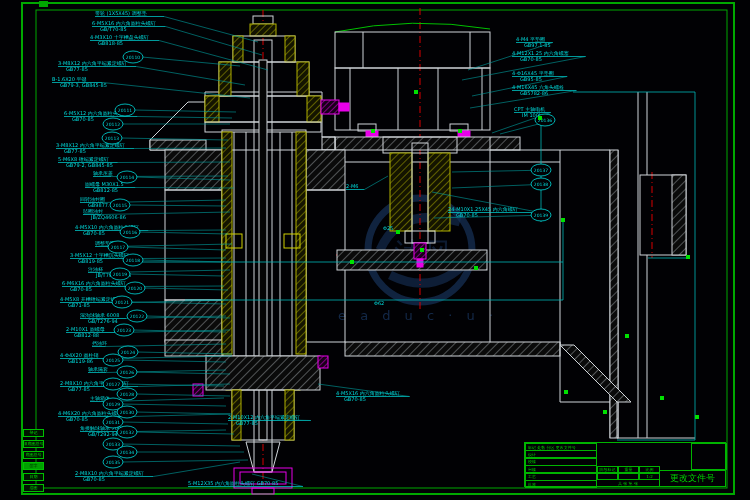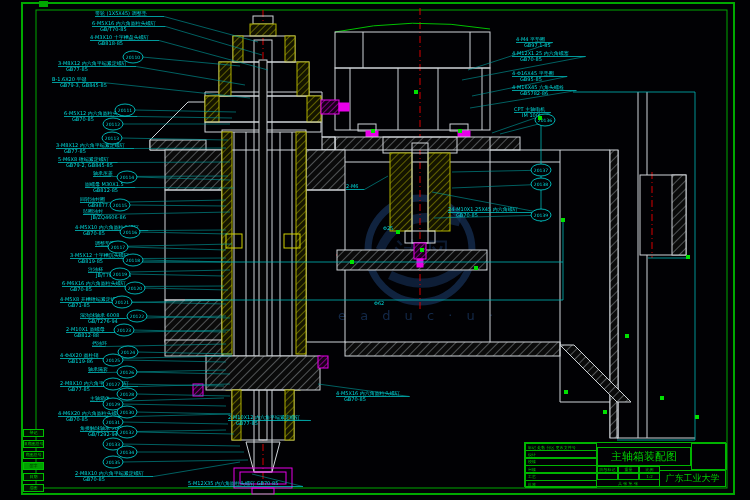--- a/index.html
+++ b/index.html
@@ -553,22 +553,21 @@
         <rect x="686" y="255" width="4" height="4" fill="#00e000"></rect>
         <rect x="414" y="90" width="4" height="4" fill="#00e000"></rect>
         <rect x="371" y="129" width="4" height="4" fill="#00e000"></rect>
         <rect x="458" y="129" width="4" height="4" fill="#00e000"></rect>
         <text x="374" y="305" font-size="5" fill="#00dcdc">Φ62</text>
         <text x="383" y="230" font-size="5" fill="#00dcdc">Φ25</text>
       </g>
   </svg>
 
   <div class="tb" style="left:524px;top:442px;width:202px;height:45px;">
-    <div class="tb-cell" style="left:72px;top:4px;width:94px;height:19px;font-size:11px;">主轴箱装配图</div>
-    <div class="tb-cell" style="left:134px;top:27px;width:67px;height:17px;font-size:9px;">广东工业大学</div>
+    <div class="tb-cell" style="left:134px;top:27px;width:67px;height:17px;font-size:9px;">更改文件号</div>
     <div class="tb-cell" style="left:166px;top:0;width:36px;height:27px;"></div>
     <div id="tb-left-grid" style="position:absolute;left:0;top:0;width:72px;height:45px;font-size:4px;">
         <div class="tb-cell" style="left: 0px; top: 0px; width: 72px; height: 8px; font-size: 4px; justify-content: flex-start; padding-left: 2px;">标记 处数 分区 更改文件号</div>
         <div class="tb-cell" style="left: 0px; top: 7.4px; width: 72px; height: 8px; font-size: 4px; justify-content: flex-start; padding-left: 2px;">设计</div>
         <div class="tb-cell" style="left: 0px; top: 14.8px; width: 72px; height: 8px; font-size: 4px; justify-content: flex-start; padding-left: 2px;">校核</div>
         <div class="tb-cell" style="left: 0px; top: 22.2px; width: 72px; height: 8px; font-size: 4px; justify-content: flex-start; padding-left: 2px;">审核</div>
         <div class="tb-cell" style="left: 0px; top: 29.6px; width: 72px; height: 8px; font-size: 4px; justify-content: flex-start; padding-left: 2px;">工艺</div>
         <div class="tb-cell" style="left: 0px; top: 37px; width: 72px; height: 8px; font-size: 4px; justify-content: flex-start; padding-left: 2px;">批准</div>
       </div>
     <div id="tb-stage-grid" style="position:absolute;left:72px;top:23px;width:62px;height:22px;font-size:4px;">

